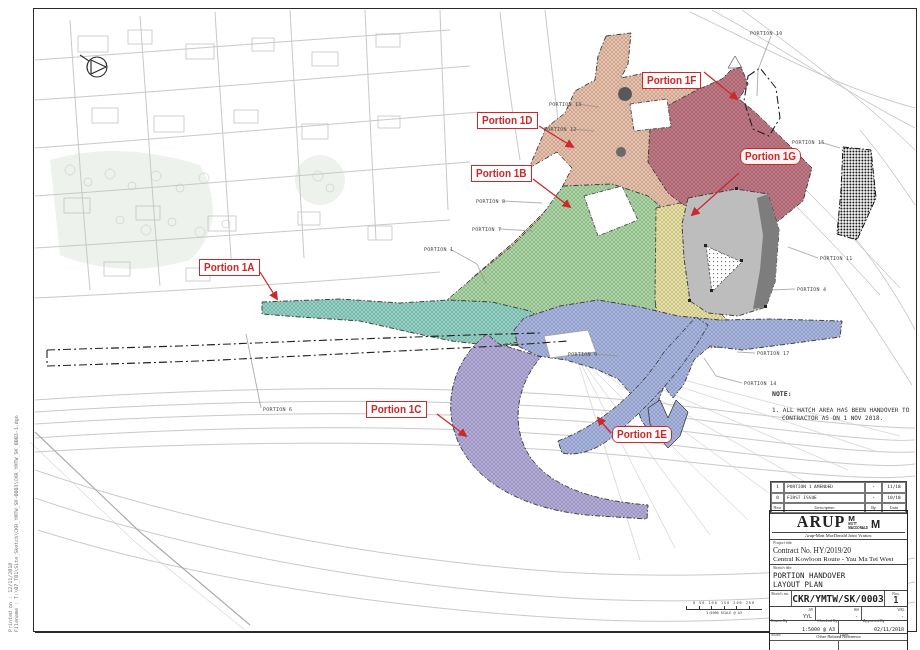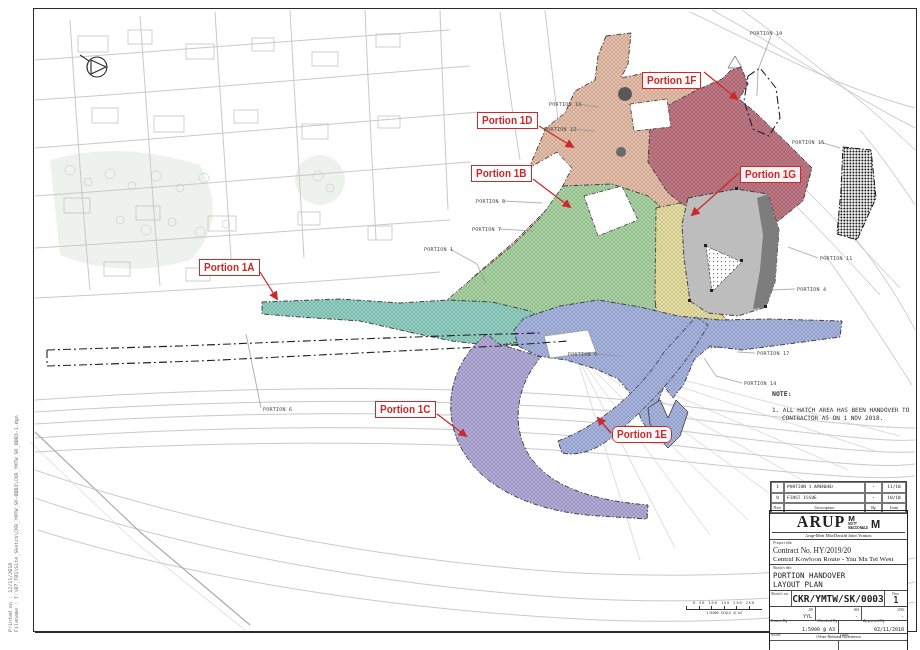--- a/index.html
+++ b/index.html
@@ -305,25 +305,25 @@
       <div class="plabel" style="left: 472px; top: 226px;">PORTION 7</div>
       <div class="plabel" style="left: 424px; top: 246px;">PORTION 1</div>
       <div class="plabel" style="left: 820px; top: 255px;">PORTION 11</div>
       <div class="plabel" style="left: 797px; top: 286px;">PORTION 4</div>
       <div class="plabel" style="left: 568px; top: 351px;">PORTION 9</div>
       <div class="plabel" style="left: 757px; top: 350px;">PORTION 17</div>
       <div class="plabel" style="left: 744px; top: 380px;">PORTION 14</div>
       <div class="plabel" style="left: 263px; top: 406px;">PORTION 6</div>
       <div class="callout" style="left: 199px; top: 259px;">Portion 1A</div>
       <div class="callout" style="left: 471px; top: 165px;">Portion 1B</div>
-      <div class="callout" style="left: 375px; top: 401px;">Portion 1C</div>
+      <div class="callout" style="left: 366px; top: 401px;">Portion 1C</div>
       <div class="callout" style="left: 477px; top: 112px;">Portion 1D</div>
       <div class="callout" style="left: 612px; top: 426px; border-radius: 6px;">Portion 1E</div>
       <div class="callout" style="left: 642px; top: 72px;">Portion 1F</div>
-      <div class="callout" style="left: 740px; top: 166px;">Portion 1G</div>
+      <div class="callout" style="left: 740px; top: 148px; border-radius: 7px;">Portion 1G</div>
     </div>
 
 <div class="note">
   <div class="nt">NOTE:</div>
   <div class="nl">1.  ALL HATCH AREA HAS BEEN HANDOVER TO</div>
   <div class="nl nl2">CONTRACTOR AS ON 1 NOV 2018.</div>
 </div>
 
 <div class="sbar">
   <div class="nums">0 50 100 150 200 250</div>

